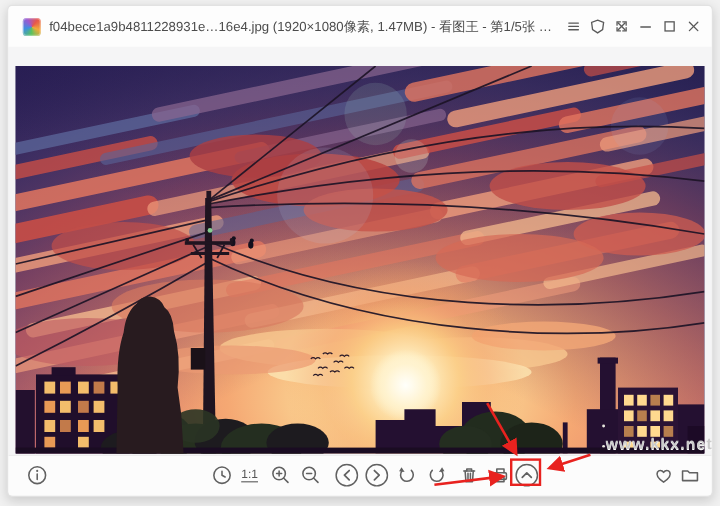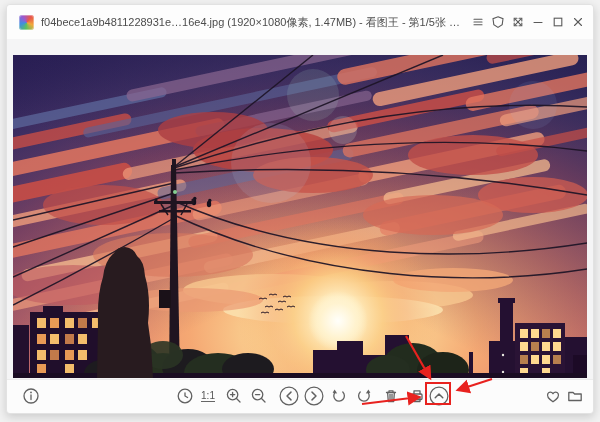--- a/index.html
+++ b/index.html
@@ -422,20 +422,21 @@
       </button>
       <button class="tb" style="left:568px">
         <svg width="18" height="18" viewBox="0 0 18 18">
           <path d="M2.8 5.5 v8 h12.4 v-6.5 h-6.6 l-1.5 -1.5 h-4.3 z"></path>
         </svg>
       </button>
     </div>
   </div>
 
   <div class="watermark">
+    <div class="wm-url">www.kkx.net</div>
   </div>
 
   <svg class="annot" width="600" height="422" viewBox="0 0 600 422">
     <defs>
       <marker id="ah" markerWidth="8" markerHeight="8" refX="5.2" refY="3.5" orient="auto">
         <polygon points="0,0.3 6.4,3.5 0,6.7" fill="#e8221f"></polygon>
       </marker>
     </defs>
     <rect x="426" y="383" width="24" height="21" fill="none" stroke="#e8221f" stroke-width="2"></rect>
     <line x1="406" y1="336" x2="430" y2="378" stroke="#e8221f" stroke-width="2.2" marker-end="url(#ah)"></line>

